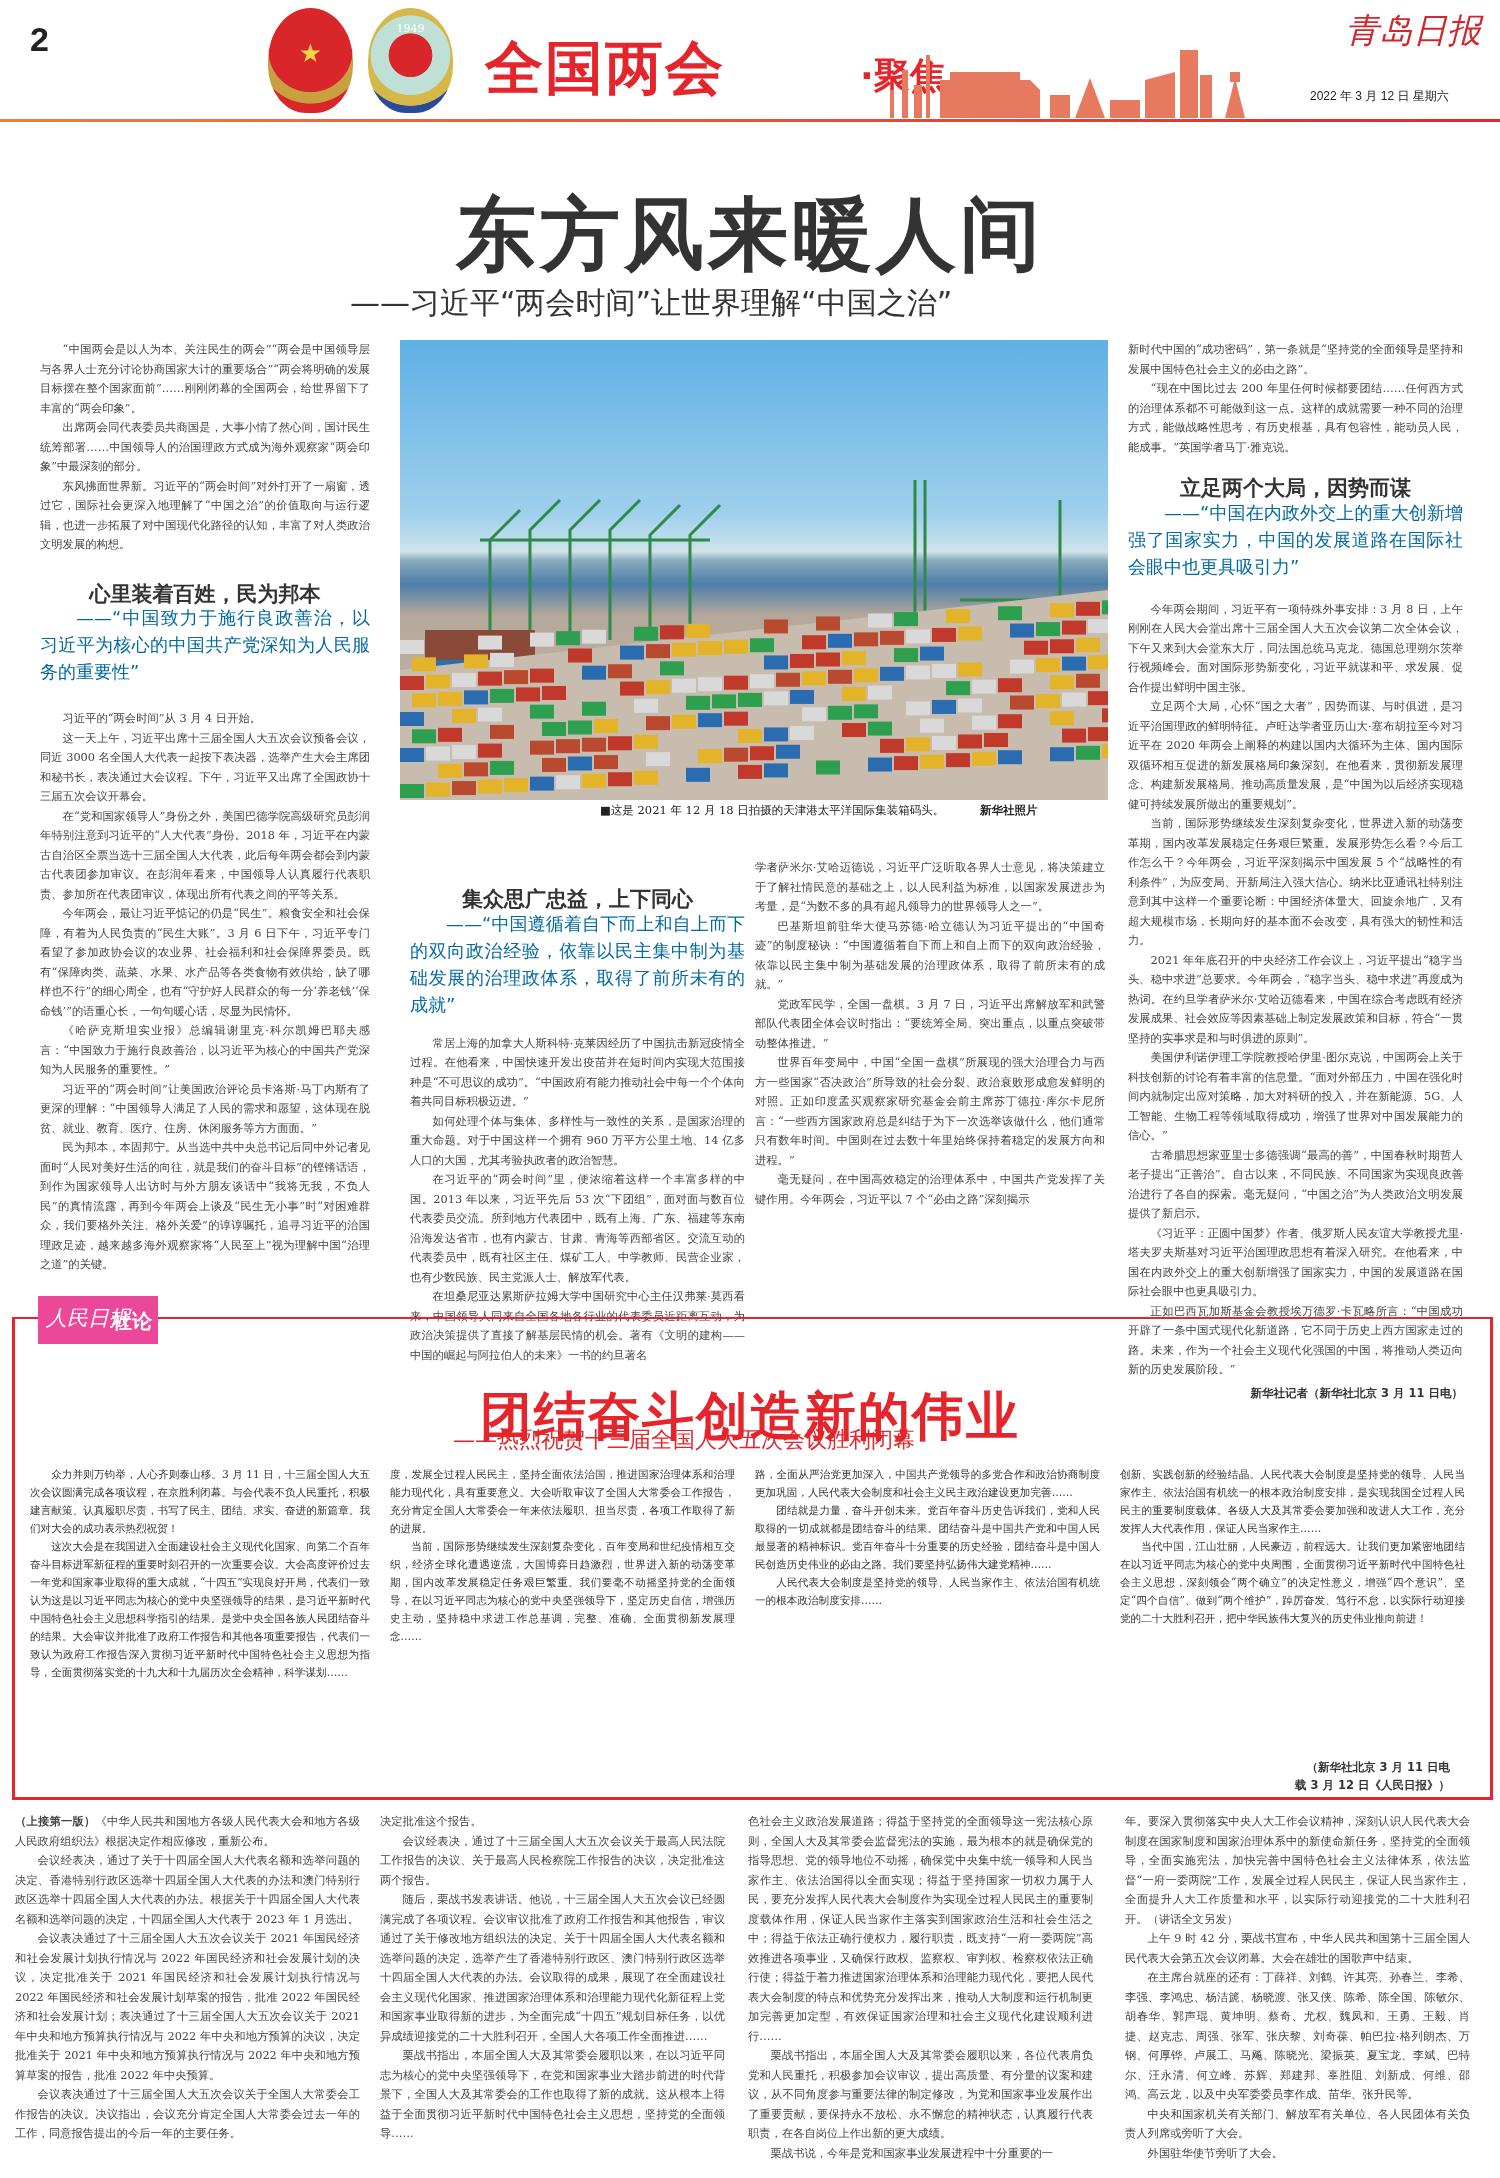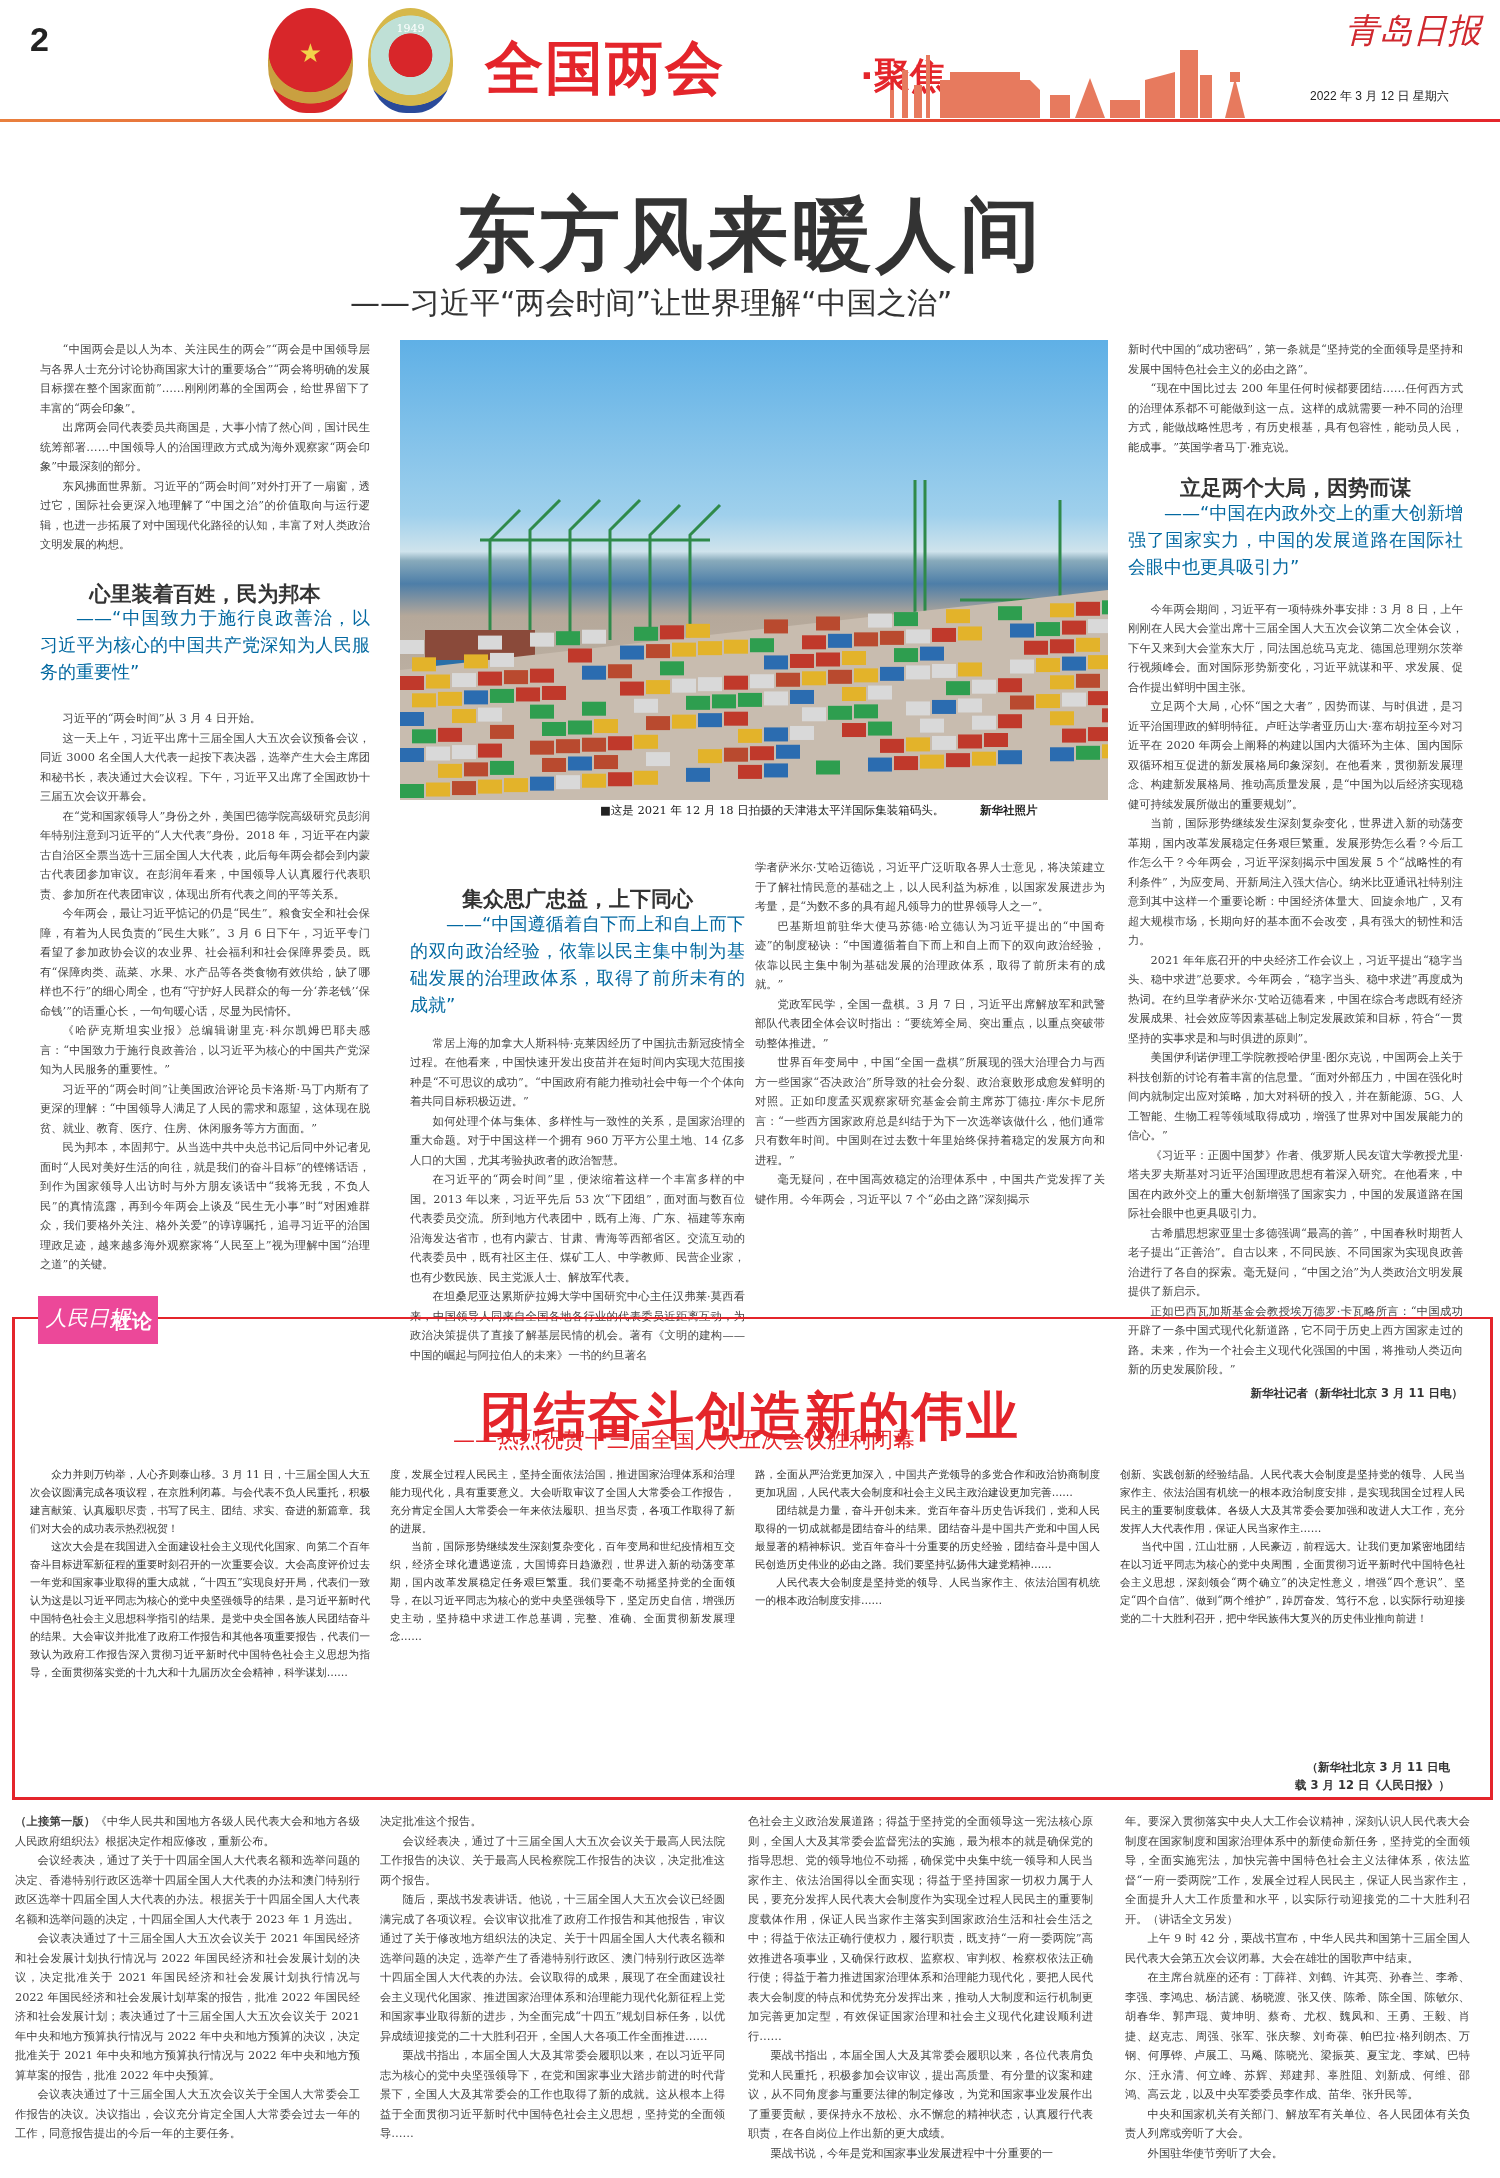--- a/index.html
+++ b/index.html
@@ -332,22 +332,22 @@
   <p>“现在中国比过去 200 年里任何时候都要团结……任何西方式的治理体系都不可能做到这一点。这样的成就需要一种不同的治理方式，能做战略性思考，有历史根基，具有包容性，能动员人民，能成事。”英国学者马丁·雅克说。</p>
   <div style="height:22px"></div>
   <h3 class="sec-head">立足两个大局，因势而谋</h3>
   <p class="sec-sub" style="text-indent:2em">——“中国在内政外交上的重大创新增强了国家实力，中国的发展道路在国际社会眼中也更具吸引力”</p>
   <div style="height:20px"></div>
   <p>今年两会期间，习近平有一项特殊外事安排：3 月 8 日，上午刚刚在人民大会堂出席十三届全国人大五次会议第二次全体会议，下午又来到大会堂东大厅，同法国总统马克龙、德国总理朔尔茨举行视频峰会。面对国际形势新变化，习近平就谋和平、求发展、促合作提出鲜明中国主张。</p>
   <p>立足两个大局，心怀“国之大者”，因势而谋、与时俱进，是习近平治国理政的鲜明特征。卢旺达学者亚历山大·塞布胡拉至今对习近平在 2020 年两会上阐释的构建以国内大循环为主体、国内国际双循环相互促进的新发展格局印象深刻。在他看来，贯彻新发展理念、构建新发展格局、推动高质量发展，是“中国为以后经济实现稳健可持续发展所做出的重要规划”。</p>
   <p>当前，国际形势继续发生深刻复杂变化，世界进入新的动荡变革期，国内改革发展稳定任务艰巨繁重。发展形势怎么看？今后工作怎么干？今年两会，习近平深刻揭示中国发展 5 个“战略性的有利条件”，为应变局、开新局注入强大信心。纳米比亚通讯社特别注意到其中这样一个重要论断：中国经济体量大、回旋余地广，又有超大规模市场，长期向好的基本面不会改变，具有强大的韧性和活力。</p>
   <p>2021 年年底召开的中央经济工作会议上，习近平提出“稳字当头、稳中求进”总要求。今年两会，“稳字当头、稳中求进”再度成为热词。在约旦学者萨米尔·艾哈迈德看来，中国在综合考虑既有经济发展成果、社会效应等因素基础上制定发展政策和目标，符合“一贯坚持的实事求是和与时俱进的原则”。</p>
   <p>美国伊利诺伊理工学院教授哈伊里·图尔克说，中国两会上关于科技创新的讨论有着丰富的信息量。“面对外部压力，中国在强化时间内就制定出应对策略，加大对科研的投入，并在新能源、5G、人工智能、生物工程等领域取得成功，增强了世界对中国发展能力的信心。”</p>
+  <p>古希腊思想家亚里士多德强调“最高的善”，中国春秋时期哲人老子提出“正善治”。自古以来，不同民族、不同国家为实现良政善治进行了各自的探索。毫无疑问，“中国之治”为人类政治文明发展提供了新启示。</p>
   <p>《习近平：正圆中国梦》作者、俄罗斯人民友谊大学教授尤里·塔夫罗夫斯基对习近平治国理政思想有着深入研究。在他看来，中国在内政外交上的重大创新增强了国家实力，中国的发展道路在国际社会眼中也更具吸引力。</p>
-  <p>古希腊思想家亚里士多德强调“最高的善”，中国春秋时期哲人老子提出“正善治”。自古以来，不同民族、不同国家为实现良政善治进行了各自的探索。毫无疑问，“中国之治”为人类政治文明发展提供了新启示。</p>
   <p>正如巴西瓦加斯基金会教授埃万德罗·卡瓦略所言：“中国成功开辟了一条中国式现代化新道路，它不同于历史上西方国家走过的路。未来，作为一个社会主义现代化强国的中国，将推动人类迈向新的历史发展阶段。”</p>
   <div class="byline">新华社记者（新华社北京 3 月 11 日电）</div>
 </div>
 
 <div id="editorial-box" class="abs"></div>
 <div id="editorial-tag" class="abs">
   <span class="logo">人民日报</span>
   <span class="lbl">社论</span>
 </div>
 <div id="ed-headline" class="abs">团结奋斗创造新的伟业</div>

